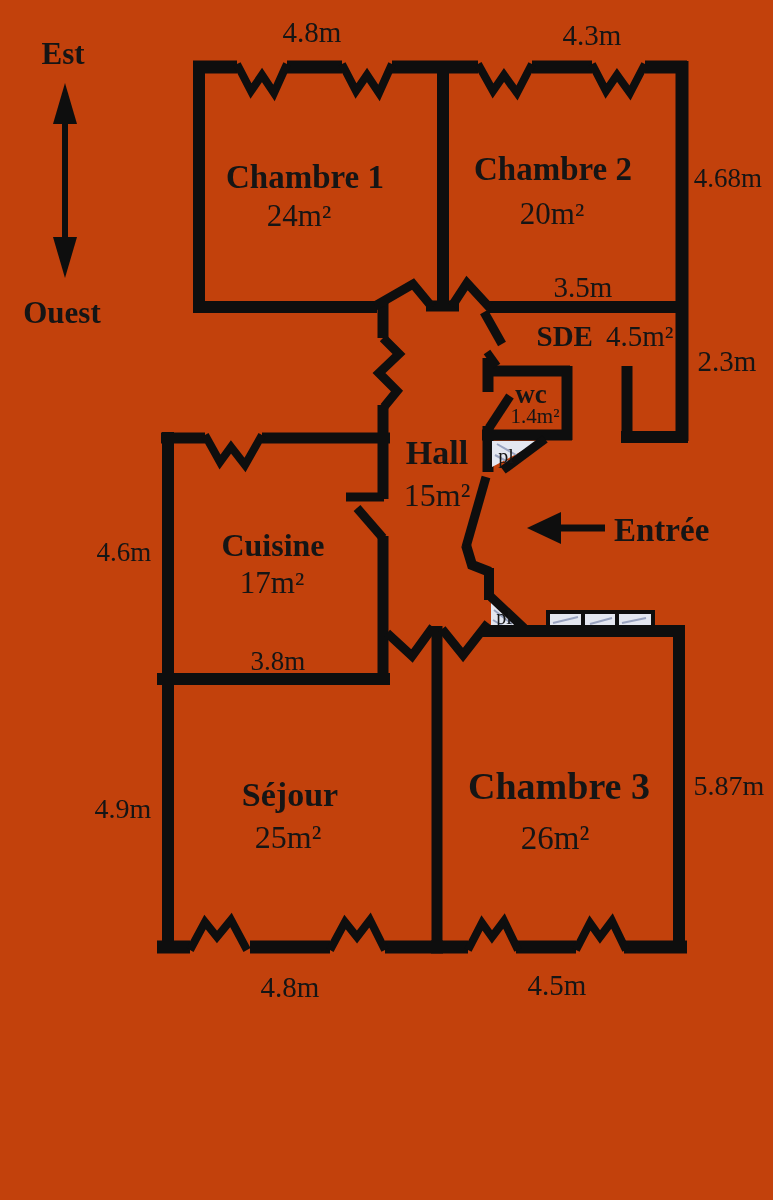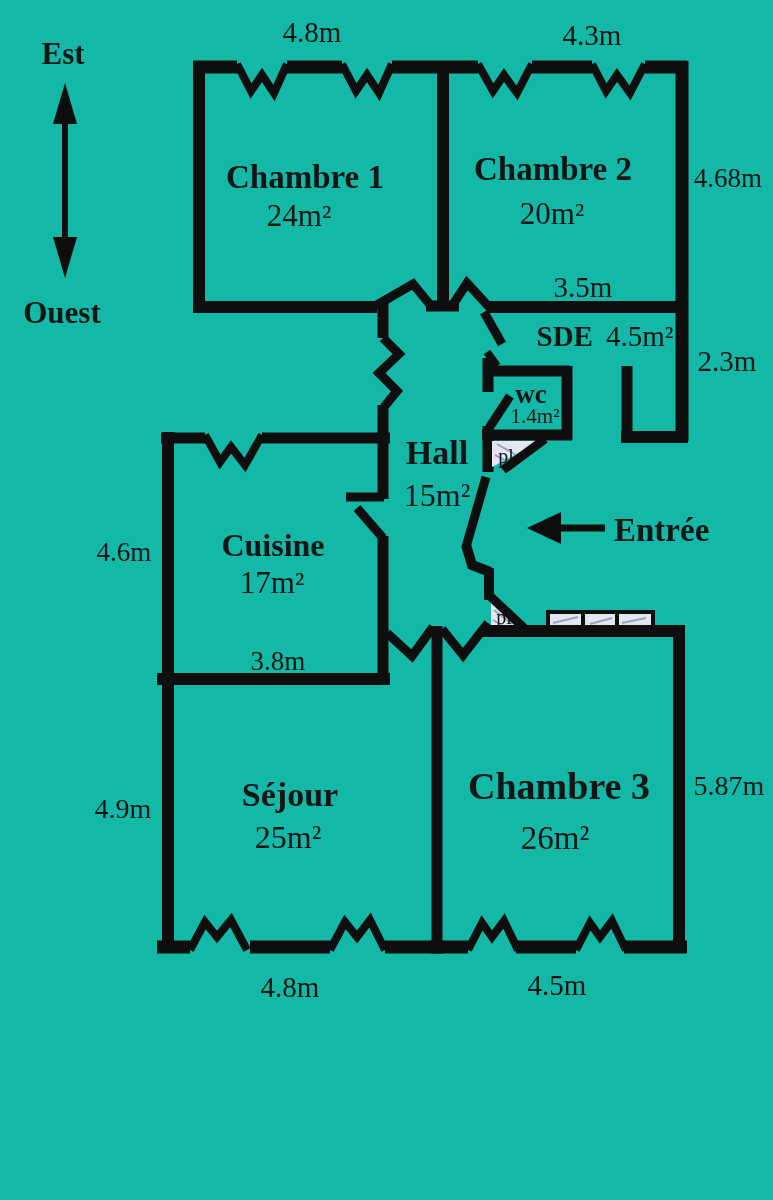--- a/index.html
+++ b/index.html
@@ -1,18 +1,18 @@
 <!DOCTYPE html>
 <html><head>
 <meta charset="utf-8">
 <style>
   html,body{margin:0;padding:0;background:#e9e9e9;}
   .page{
     width:773px;height:1200px;
-    background:#14b8a6;
+    background:#c2410c;
     position:relative;
     font-family:"Liberation Serif","DejaVu Serif",serif;
     overflow:hidden;
   }
   svg{display:block;}
   svg text{
     font-family:"Liberation Serif","DejaVu Serif",serif;
     fill:#151515;
   }
   .b{font-weight:bold;}

